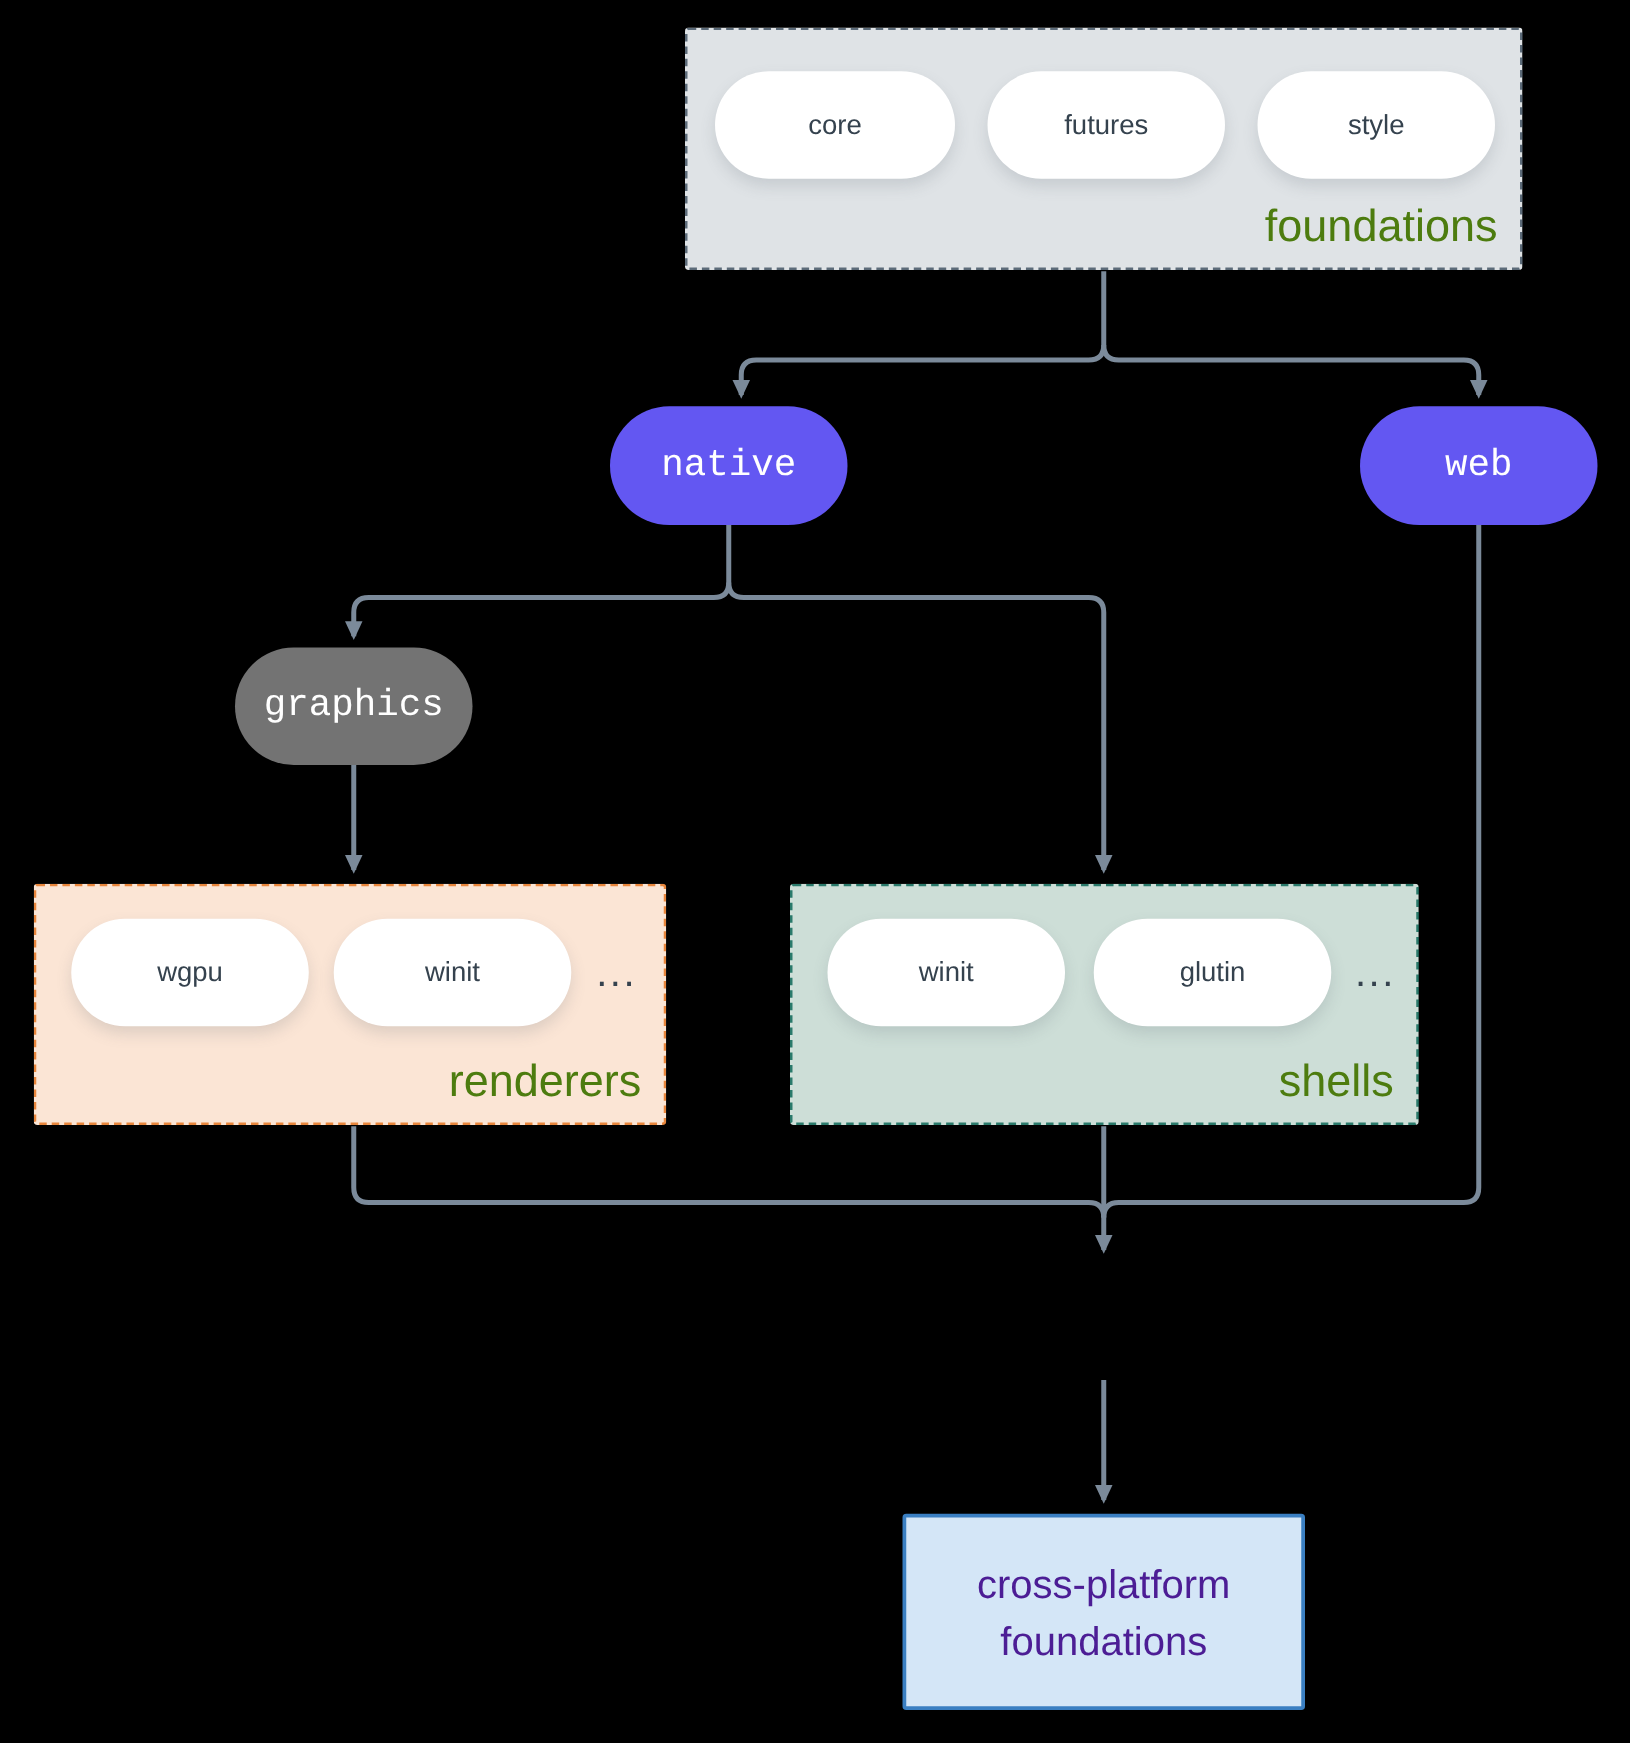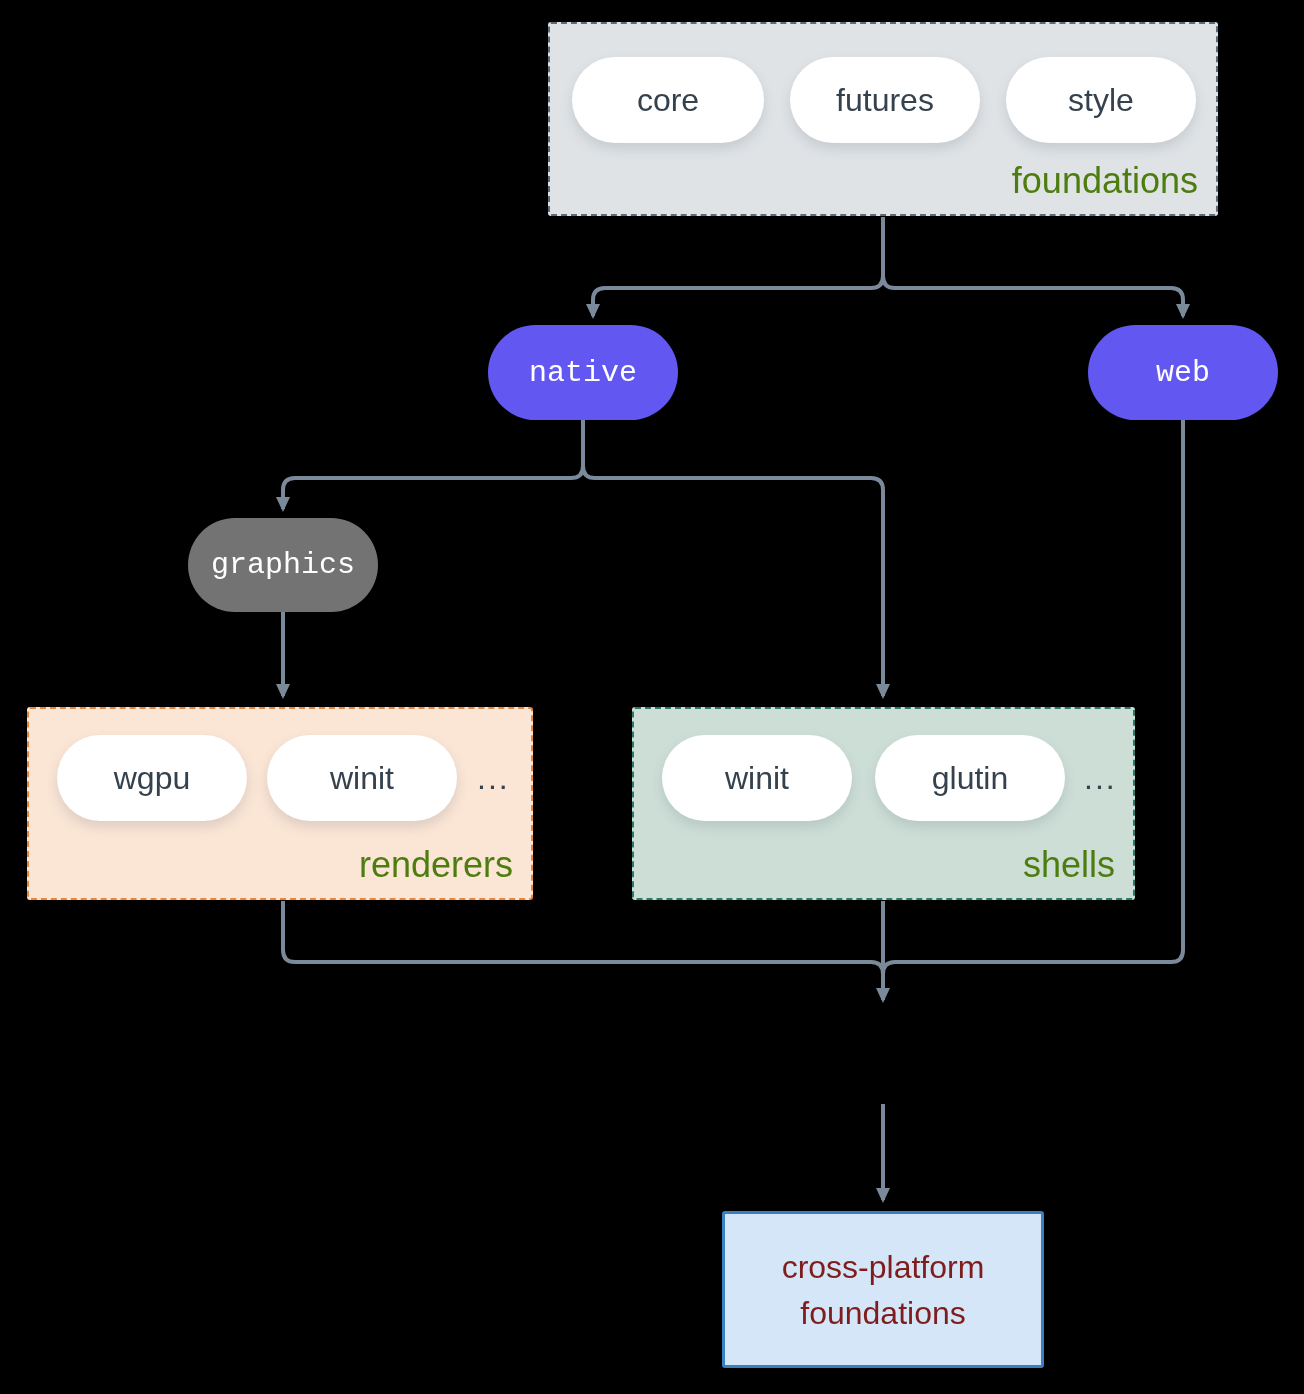--- a/index.html
+++ b/index.html
@@ -41,21 +41,21 @@
     position: absolute;
     right: 18px; bottom: 12px;
     font-size: 36px;
     color: #4d7c0f;
   }
   .pill {
     position: absolute;
     display: flex;
     align-items: center;
     justify-content: center;
-    font-size: 32px;
+    font-size: 22px;
     border-radius: 50px;
     box-sizing: border-box;
   }
   .pill-white {
     background: #ffffff;
     color: #35424e;
     height: 86px;
     top: 33px;
     box-shadow: 0 6px 12px rgba(90,100,110,0.18);
   }
@@ -87,21 +87,21 @@
     position: absolute;
     left: 722px; top: 1211px; width: 322px; height: 157px;
     background: #d4e6f7;
     border: 3px solid #3a7fc2;
     border-radius: 3px;
     box-sizing: border-box;
     display: flex;
     flex-direction: column;
     align-items: center;
     justify-content: center;
-    color: #7f1d1d;
+    color: #4c1d95;
     font-size: 32px;
     line-height: 46px;
   }
 </style>
 </head>
 <body>
 
 <div class="canvas">
 
   <svg class="connectors" viewBox="0 0 1304 1394" xmlns="http://www.w3.org/2000/svg">

